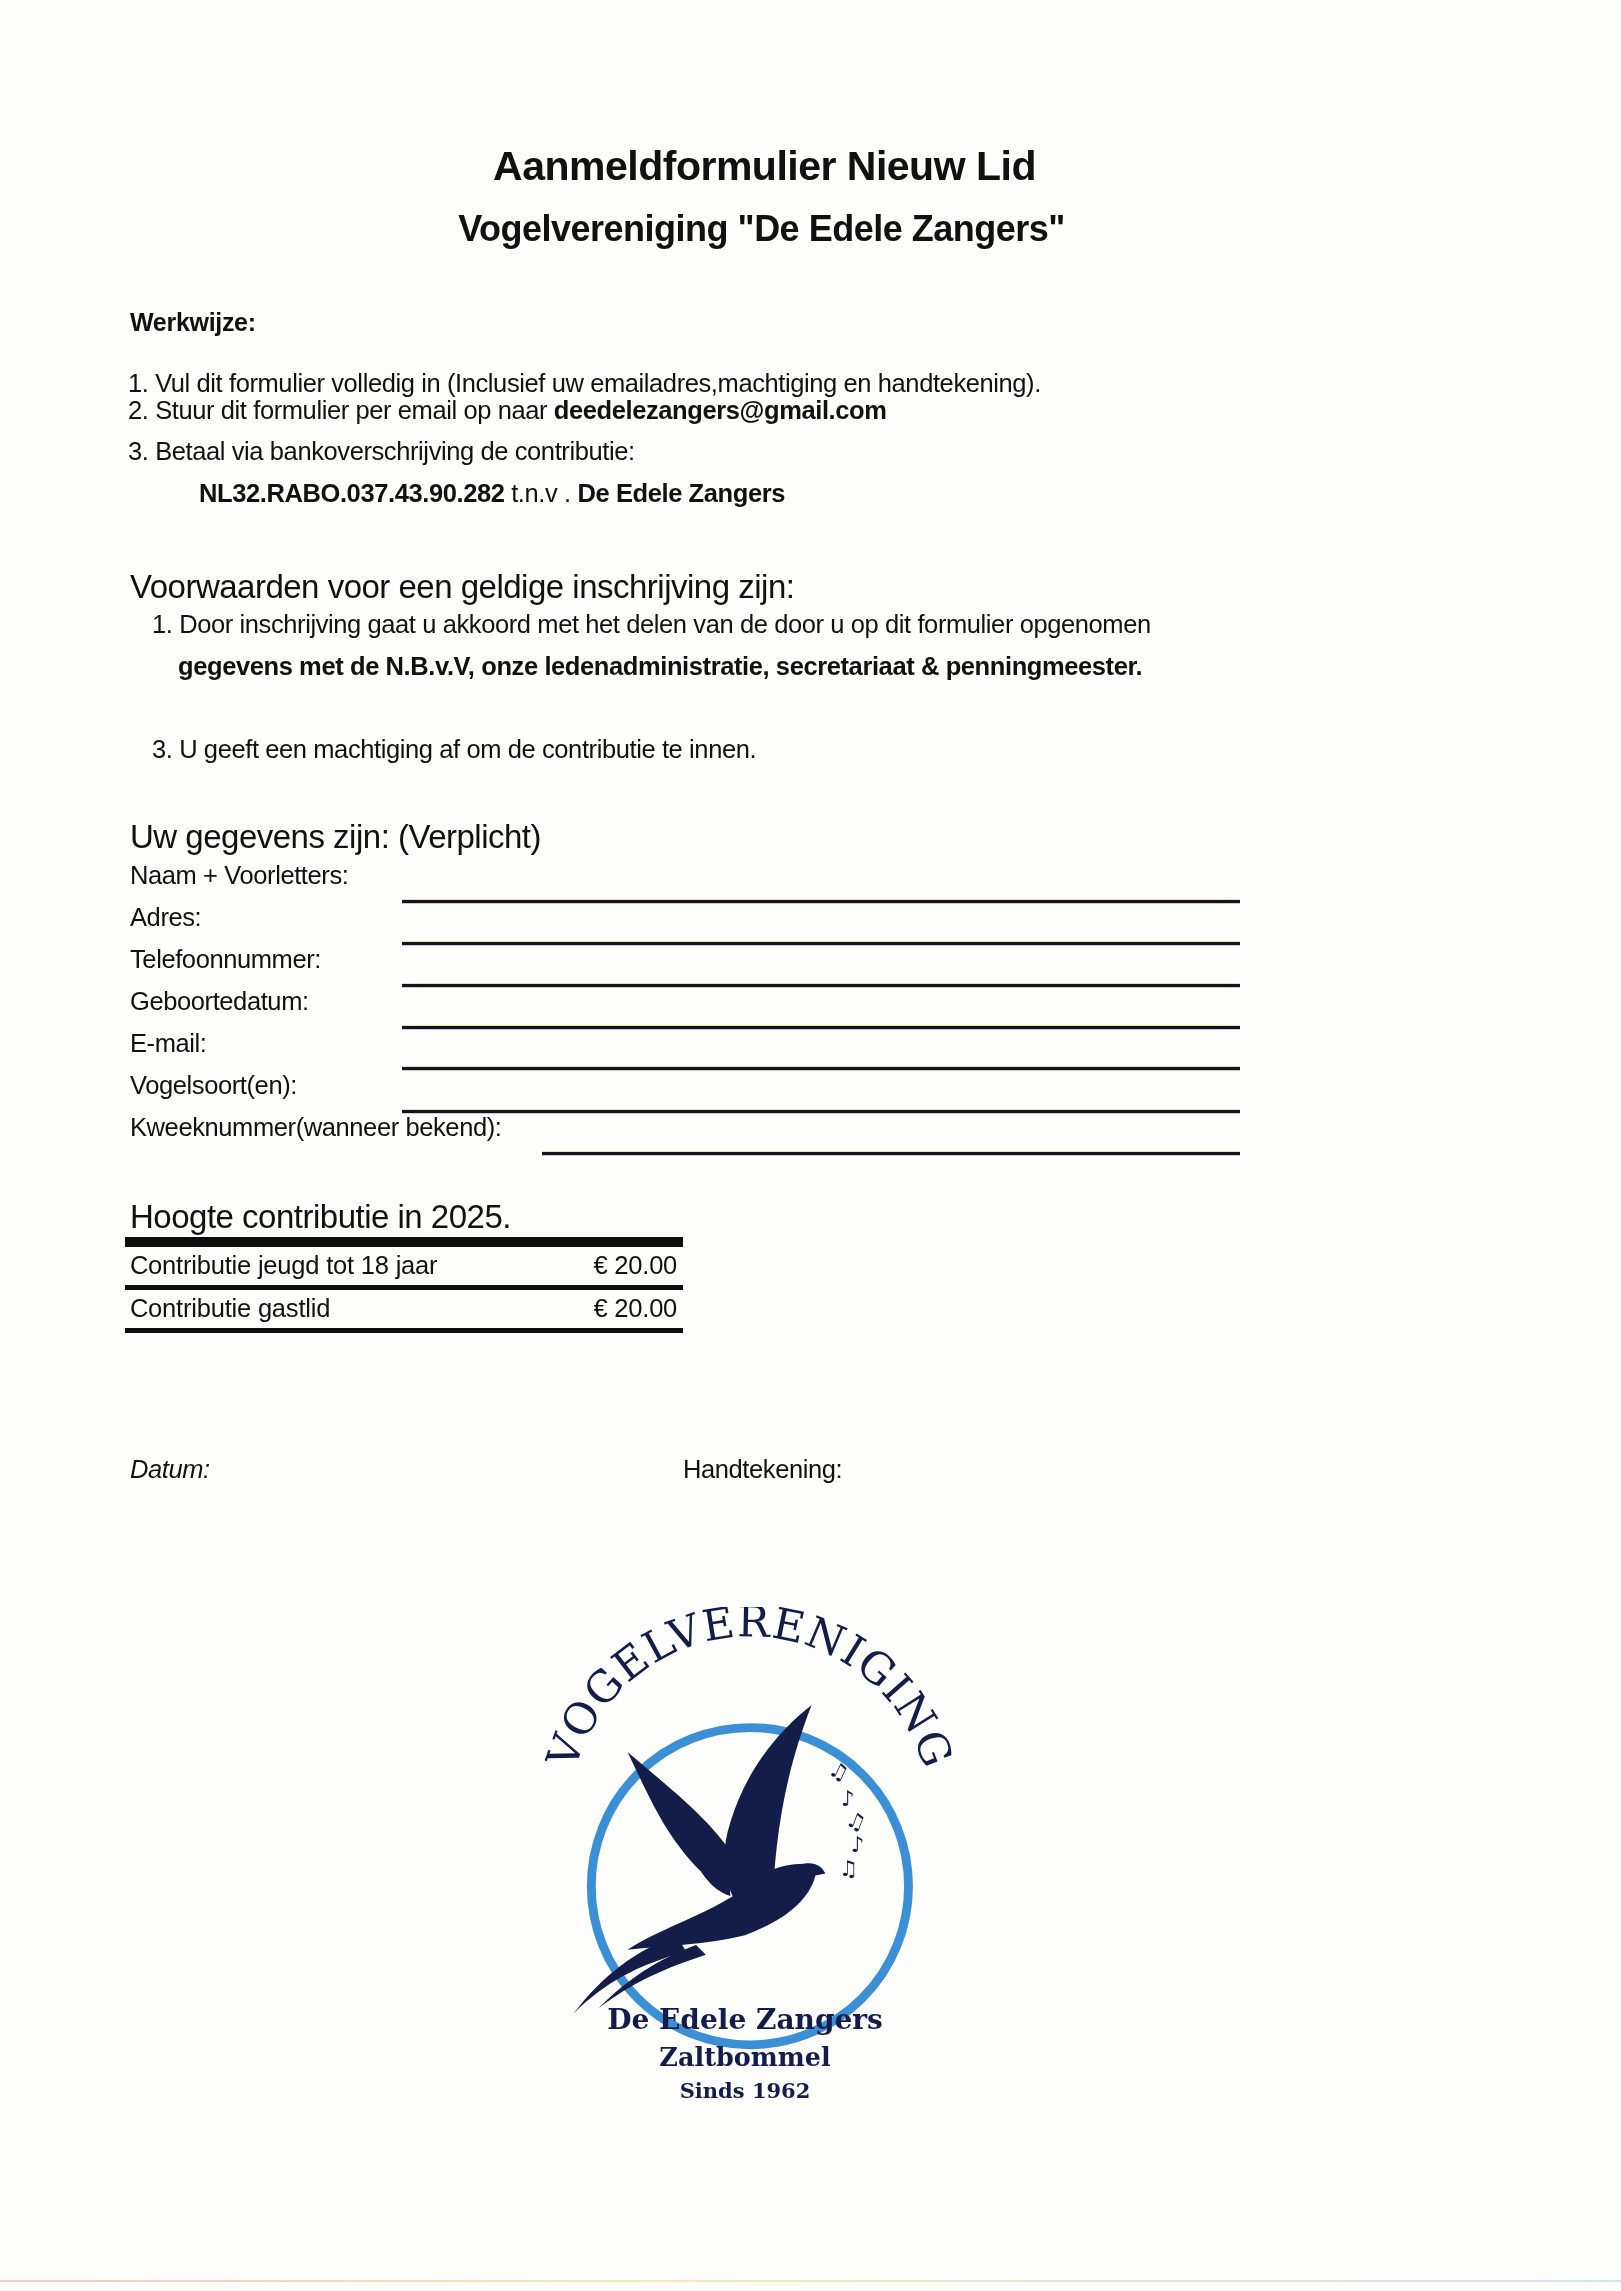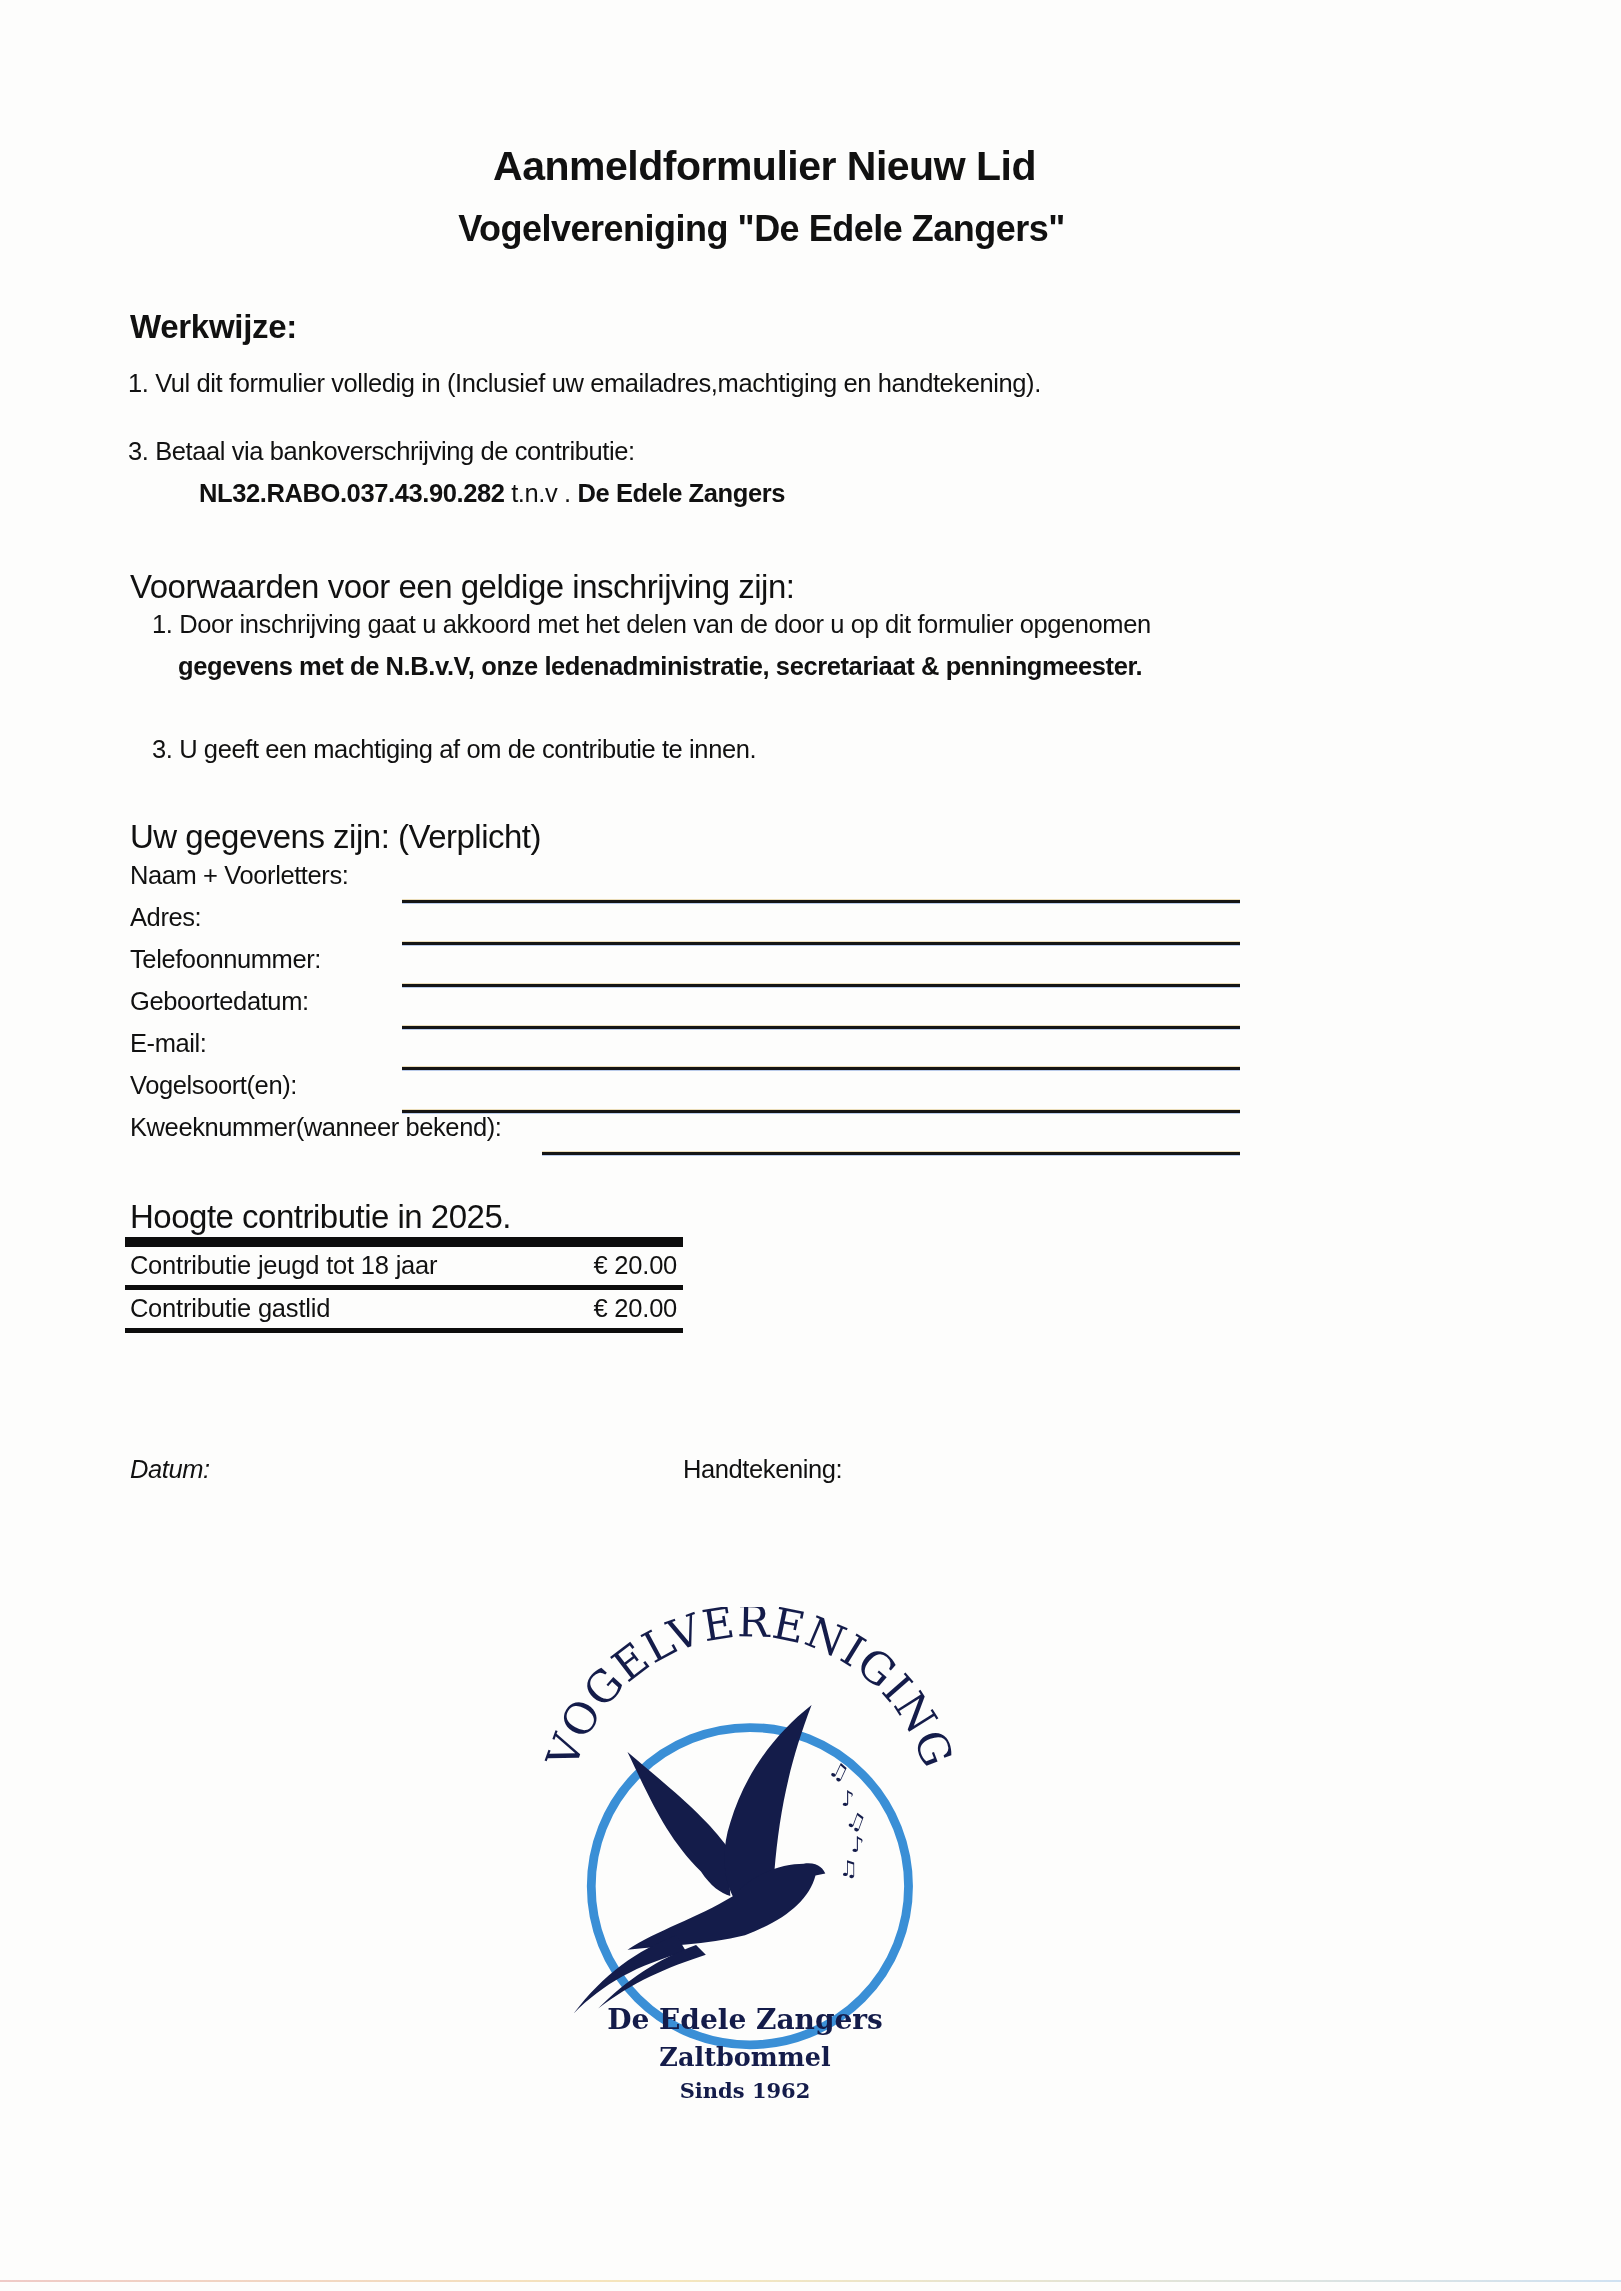--- a/index.html
+++ b/index.html
@@ -20,21 +20,21 @@
 
   .title {
     left: 0; width: 1529px; text-align: center; top: 143px;
     font-size: 41px; font-weight: bold; letter-spacing: -0.5px;
   }
   .subtitle {
     left: 0; width: 1523px; text-align: center; top: 208px;
     font-size: 36px; font-weight: bold; letter-spacing: -0.5px;
   }
 
-  .h-werkwijze { left: 130px; top: 308px; font-size: 33px; font-weight: bold; letter-spacing: -0.3px; }
+  .h-werkwijze { left: 130px; top: 308px; font-size: 25px; font-weight: bold; letter-spacing: -0.3px; }
   .line { font-size: 25.5px; letter-spacing: -0.4px; }
   .bold { font-weight: bold; }
   .italic { font-style: italic; }
 
   .h-small { font-size: 33px; font-weight: normal; letter-spacing: -0.5px; }
 
   .field-label { font-size: 25.5px; letter-spacing: -0.4px; }
   .field-line {
     position: absolute; height: 2.9px; background: #151515;
     box-shadow: 0 -1px 0 rgba(200,160,60,0.35), 0 1px 0 rgba(60,110,200,0.35);
@@ -58,20 +58,23 @@
 </head>
 <body>
 
 <div class="page">
 
   <div class="abs title">Aanmeldformulier Nieuw Lid</div>
   <div class="abs subtitle">Vogelvereniging "De Edele Zangers"</div>
 
   <div class="abs h-werkwijze">Werkwijze:</div>
   <div class="abs line" style="left:128px; top:355px;margin-top:14px;">1. Vul dit formulier volledig in (Inclusief uw emailadres,machtiging en handtekening).</div>
+  <div class="abs line" style="left:128px; top:396px;">
+    <span>2. Stuur dit formulier per email op naar </span><span class="bold">deedelezangers@gmail.com</span>
+  </div>
   <div class="abs line" style="left:128px; top:437px;">3. Betaal via bankoverschrijving de contributie:</div>
   <div class="abs line" style="left:155px; top:479px;margin-left:44px;">
     <span class="bold">NL32.RABO.037.43.90.282</span><span style="white-space:pre;"> t.n.v . </span><span class="bold">De Edele Zangers</span>
   </div>
 
   <div class="abs h-small" style="left:130px; top:568px;">Voorwaarden voor een geldige inschrijving zijn:</div>
   <div class="abs line" style="left:152px; top:610px;">1. Door inschrijving gaat u akkoord met het delen van de door u op dit formulier opgenomen</div>
   <div class="abs line bold" style="left:178px; top:652px;">gegevens met de N.B.v.V, onze ledenadministratie, secretariaat &amp; penningmeester.</div>
   <div class="abs line" style="left:152px; top:735px;">3. U geeft een machtiging af om de contributie te innen.</div>
 

